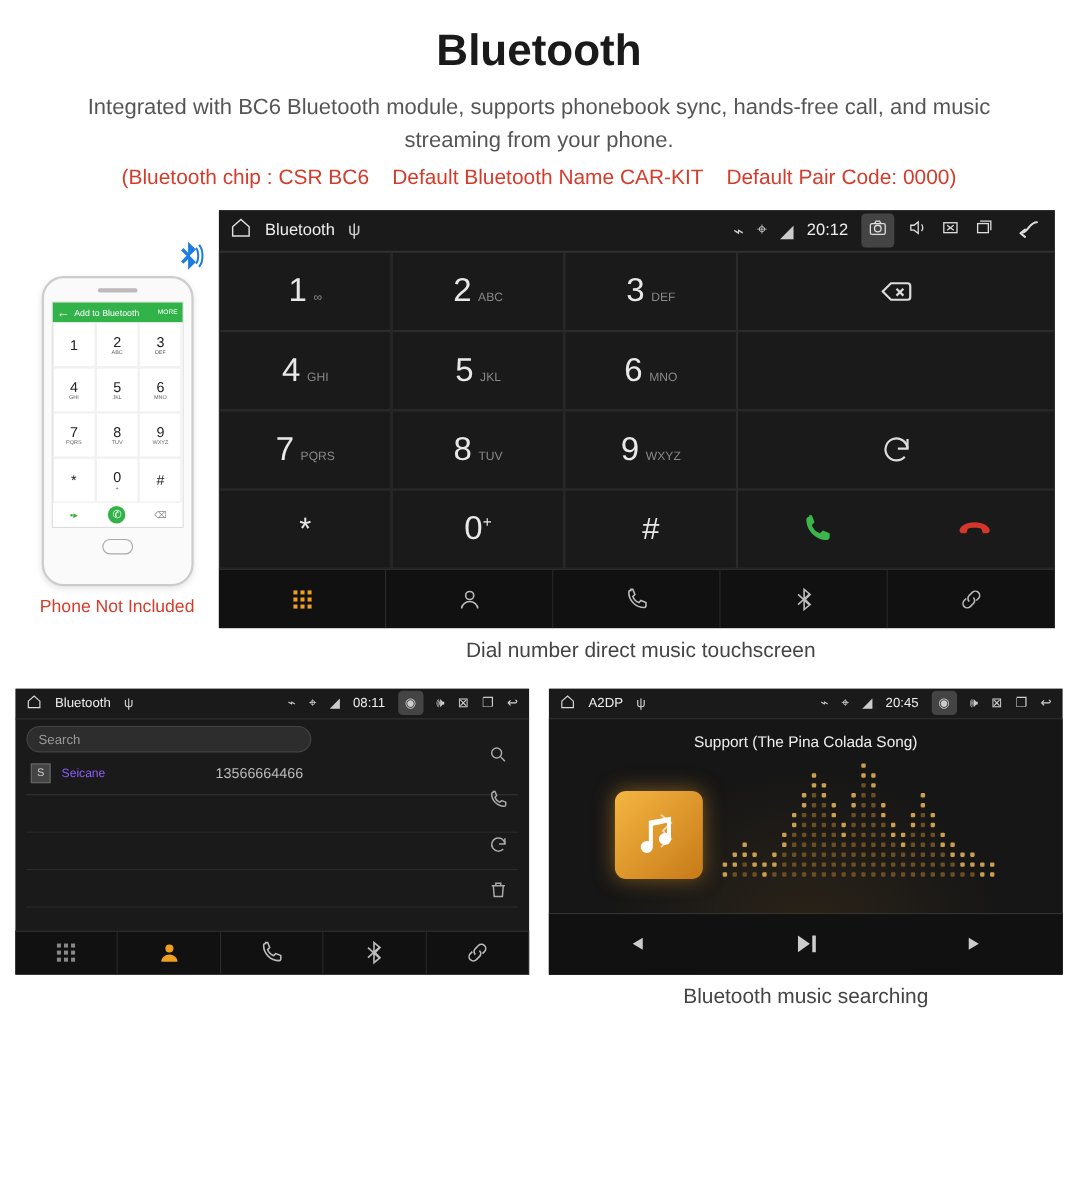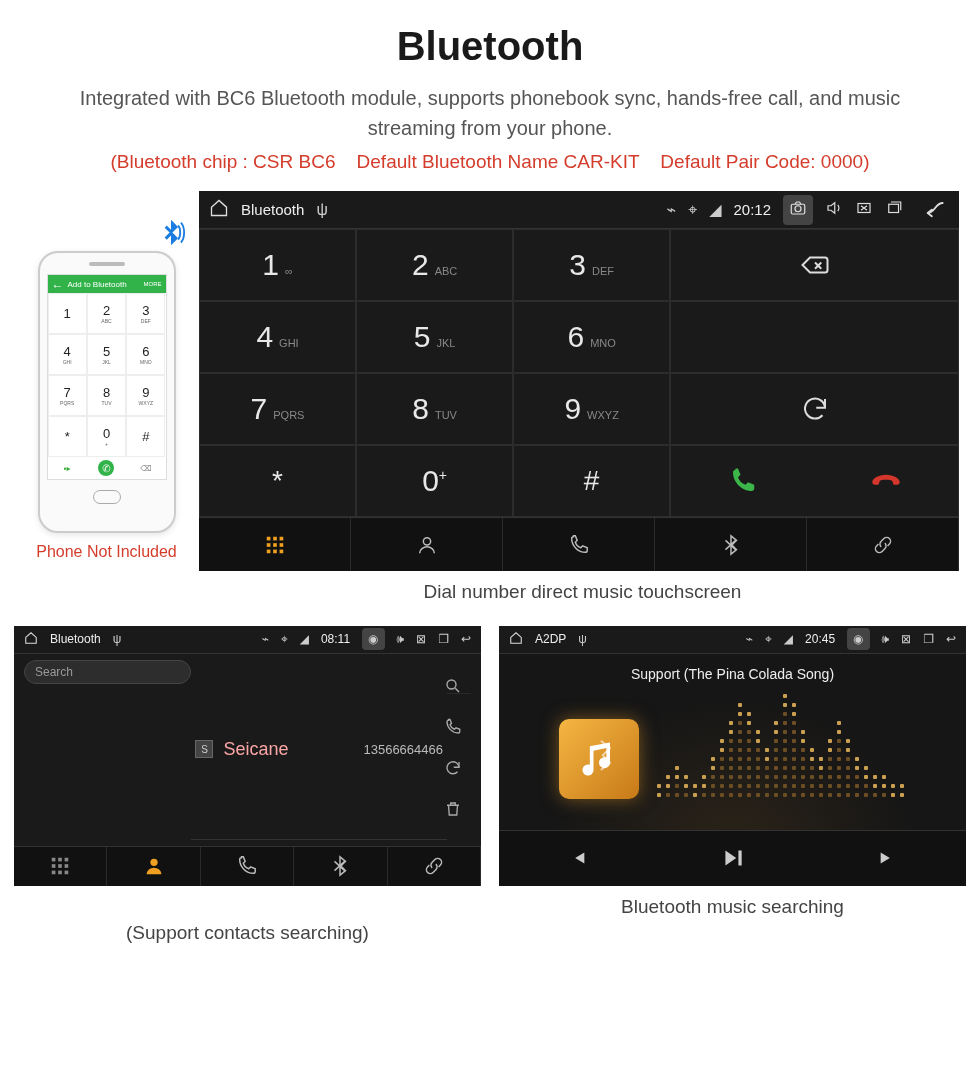--- a/index.html
+++ b/index.html
@@ -152,32 +152,32 @@
     display:flex; align-items:center; justify-content:center;
     color:#e8e8e8;
   }
   .kkey .num { font-size: 30px; font-weight: 300; }
   .kkey .lbl { font-size: 11px; color:#888; margin-left:6px; align-self:center; position:relative; top:6px; }
   .kkey.sym .num { font-size: 28px; }
   .skey svg, .side .split svg { width: 30px; height: 30px; }
 
   
   .pb { height: 260px; }
-  .pb-body { flex:1; padding: 6px 10px; display:flex; flex-direction:row; }
+  .pb-body { flex:1; padding: 6px 10px; display:flex; flex-direction:column; }
   .pb-search {
     height: 24px; background:#2d2d2d; border:1px solid #444; border-radius:12px;
     color:#999; font-size:12px; padding:0 10px; display:flex;align-items:center;
     width: 58%;
   }
   .pb-row {
     display:flex; align-items:center; gap:10px;
     padding: 10px 4px; border-bottom:1px solid #333;
   }
   .pb-row .av { width:18px;height:18px;background:#444;border:1px solid #666;display:flex;align-items:center;justify-content:center;font-size:10px;color:#ccc;}
-  .pb-row .nm { font-size:18px; color:#fca5a5; width:130px;}
+  .pb-row .nm { font-size:11px; color:#8b5cf6; width:130px;}
   .pb-row .ph { font-size:13px; color:#bbb;}
   .pb-row.empty { height:34px; border-bottom:1px solid #2a2a2a;}
   .pb-side {
     position:absolute; right:8px; top:42px; bottom:54px; width:40px;
     display:flex; flex-direction:column; justify-content:space-around; align-items:center;
   }
   .pb-side svg { width:18px;height:18px;stroke:#aaa; }
 
   
   .mu { height: 260px; }
@@ -535,21 +535,20 @@
           </div>
         <div class="hu-tab">
             <svg viewBox="0 0 24 24" fill="none" stroke="#bbb" stroke-width="1.6">
               <path d="M10 14a4 4 0 010-6l3-3a4 4 0 016 6l-2 2M14 10a4 4 0 010 6l-3 3a4 4 0 01-6-6l2-2"></path>
             </svg>
           </div>
       </div>
     </div>
     <div class="caption">
       <br>
-      <span>(Support contacts searching)</span>
     </div>
   </div>
 
   <div class="col-half">
     <div class="hu mu">
       <div class="hu-bar small-bar">
         <span class="ic"><svg viewBox="0 0 24 24" width="14" height="14" fill="none" stroke="#ddd" stroke-width="1.8">
               <path d="M3 11l9-8 9 8v10H3z"></path>
             </svg></span>
         <span>A2DP</span>

